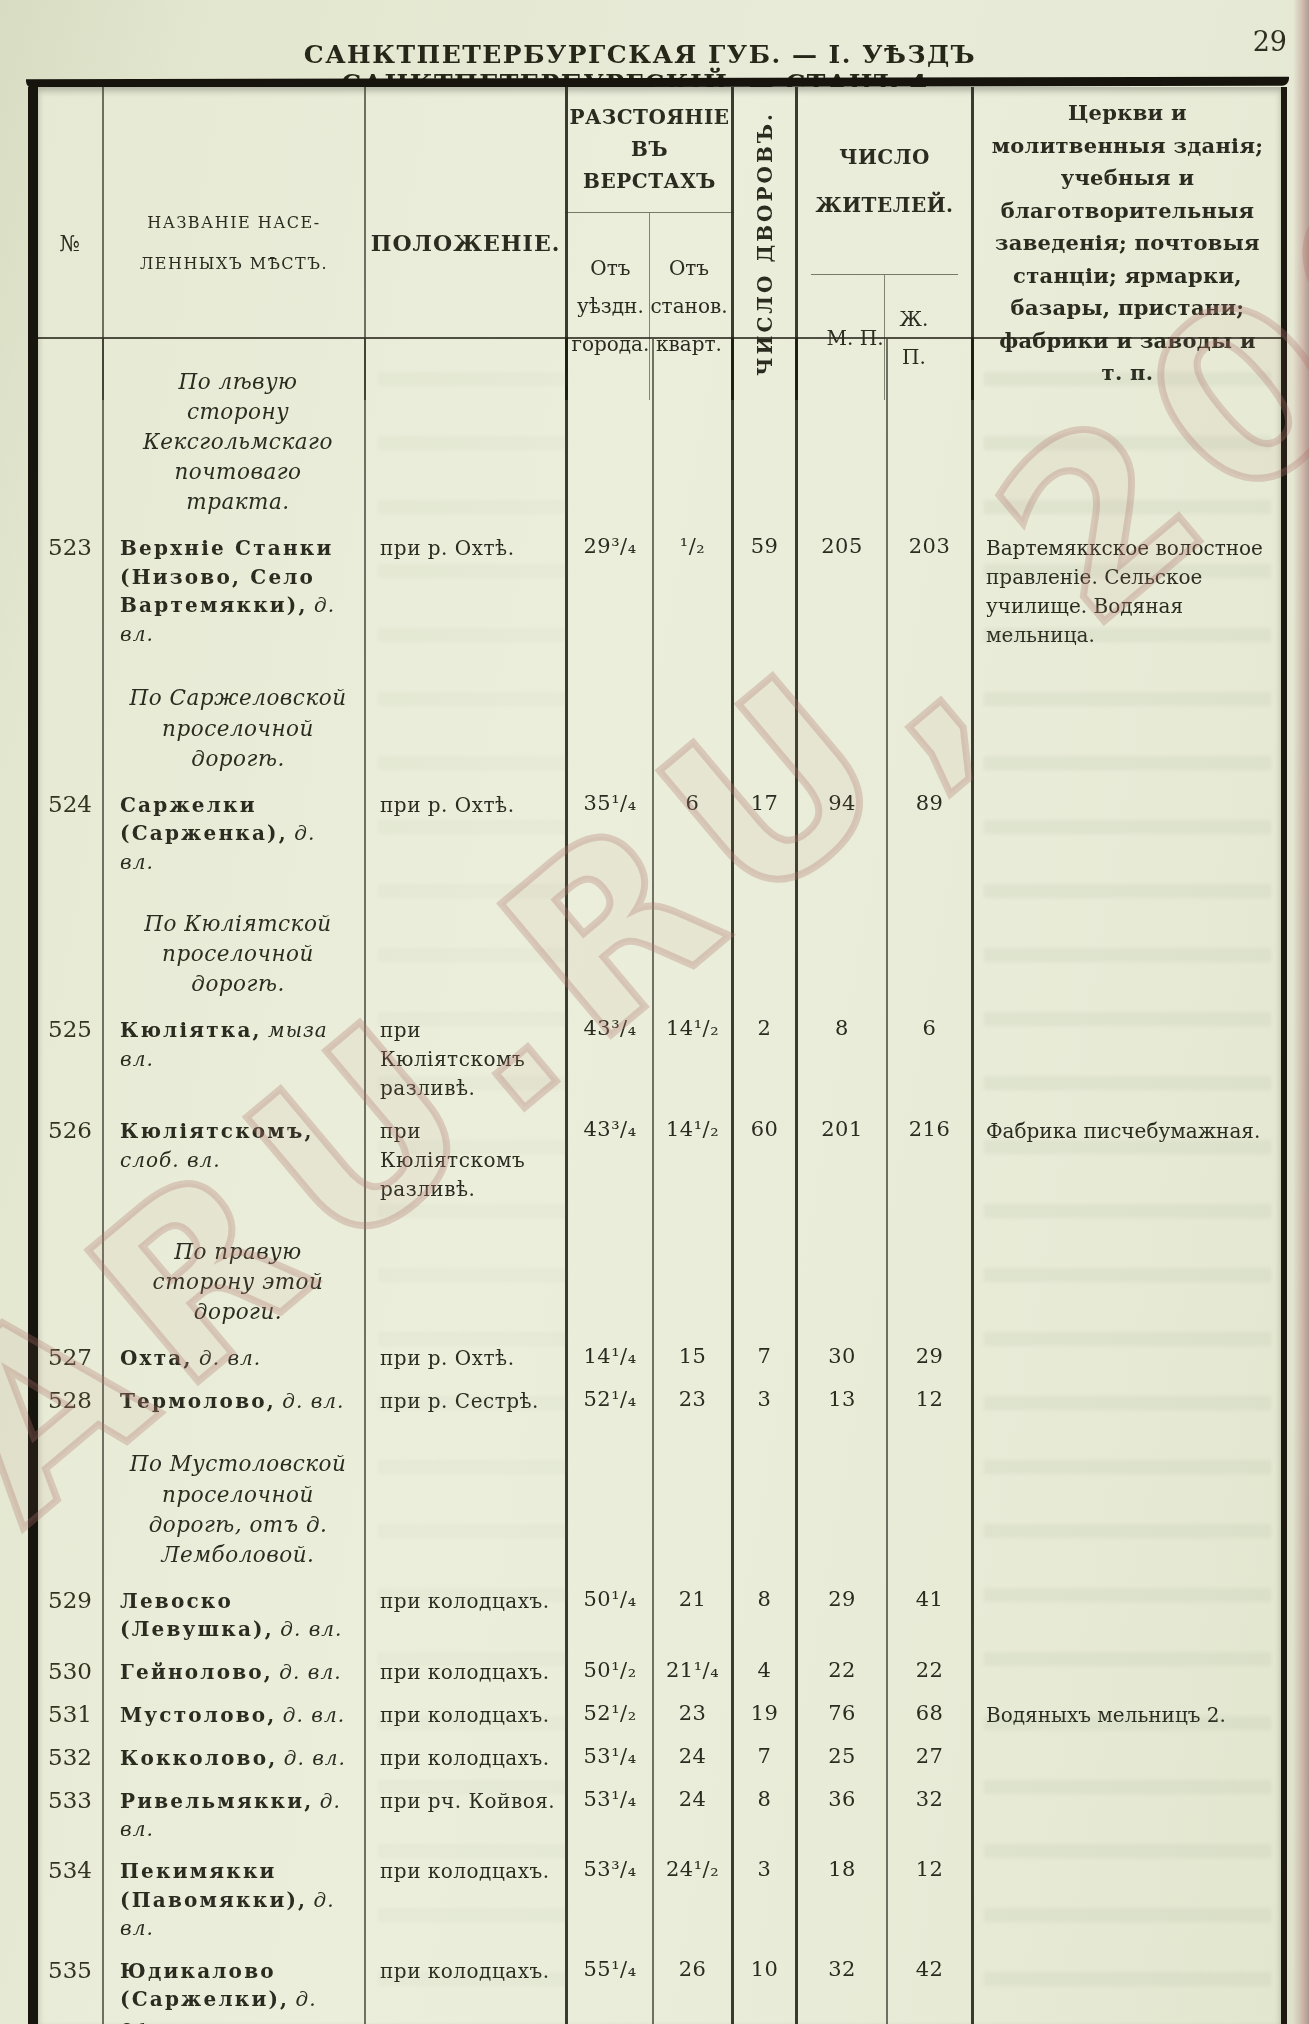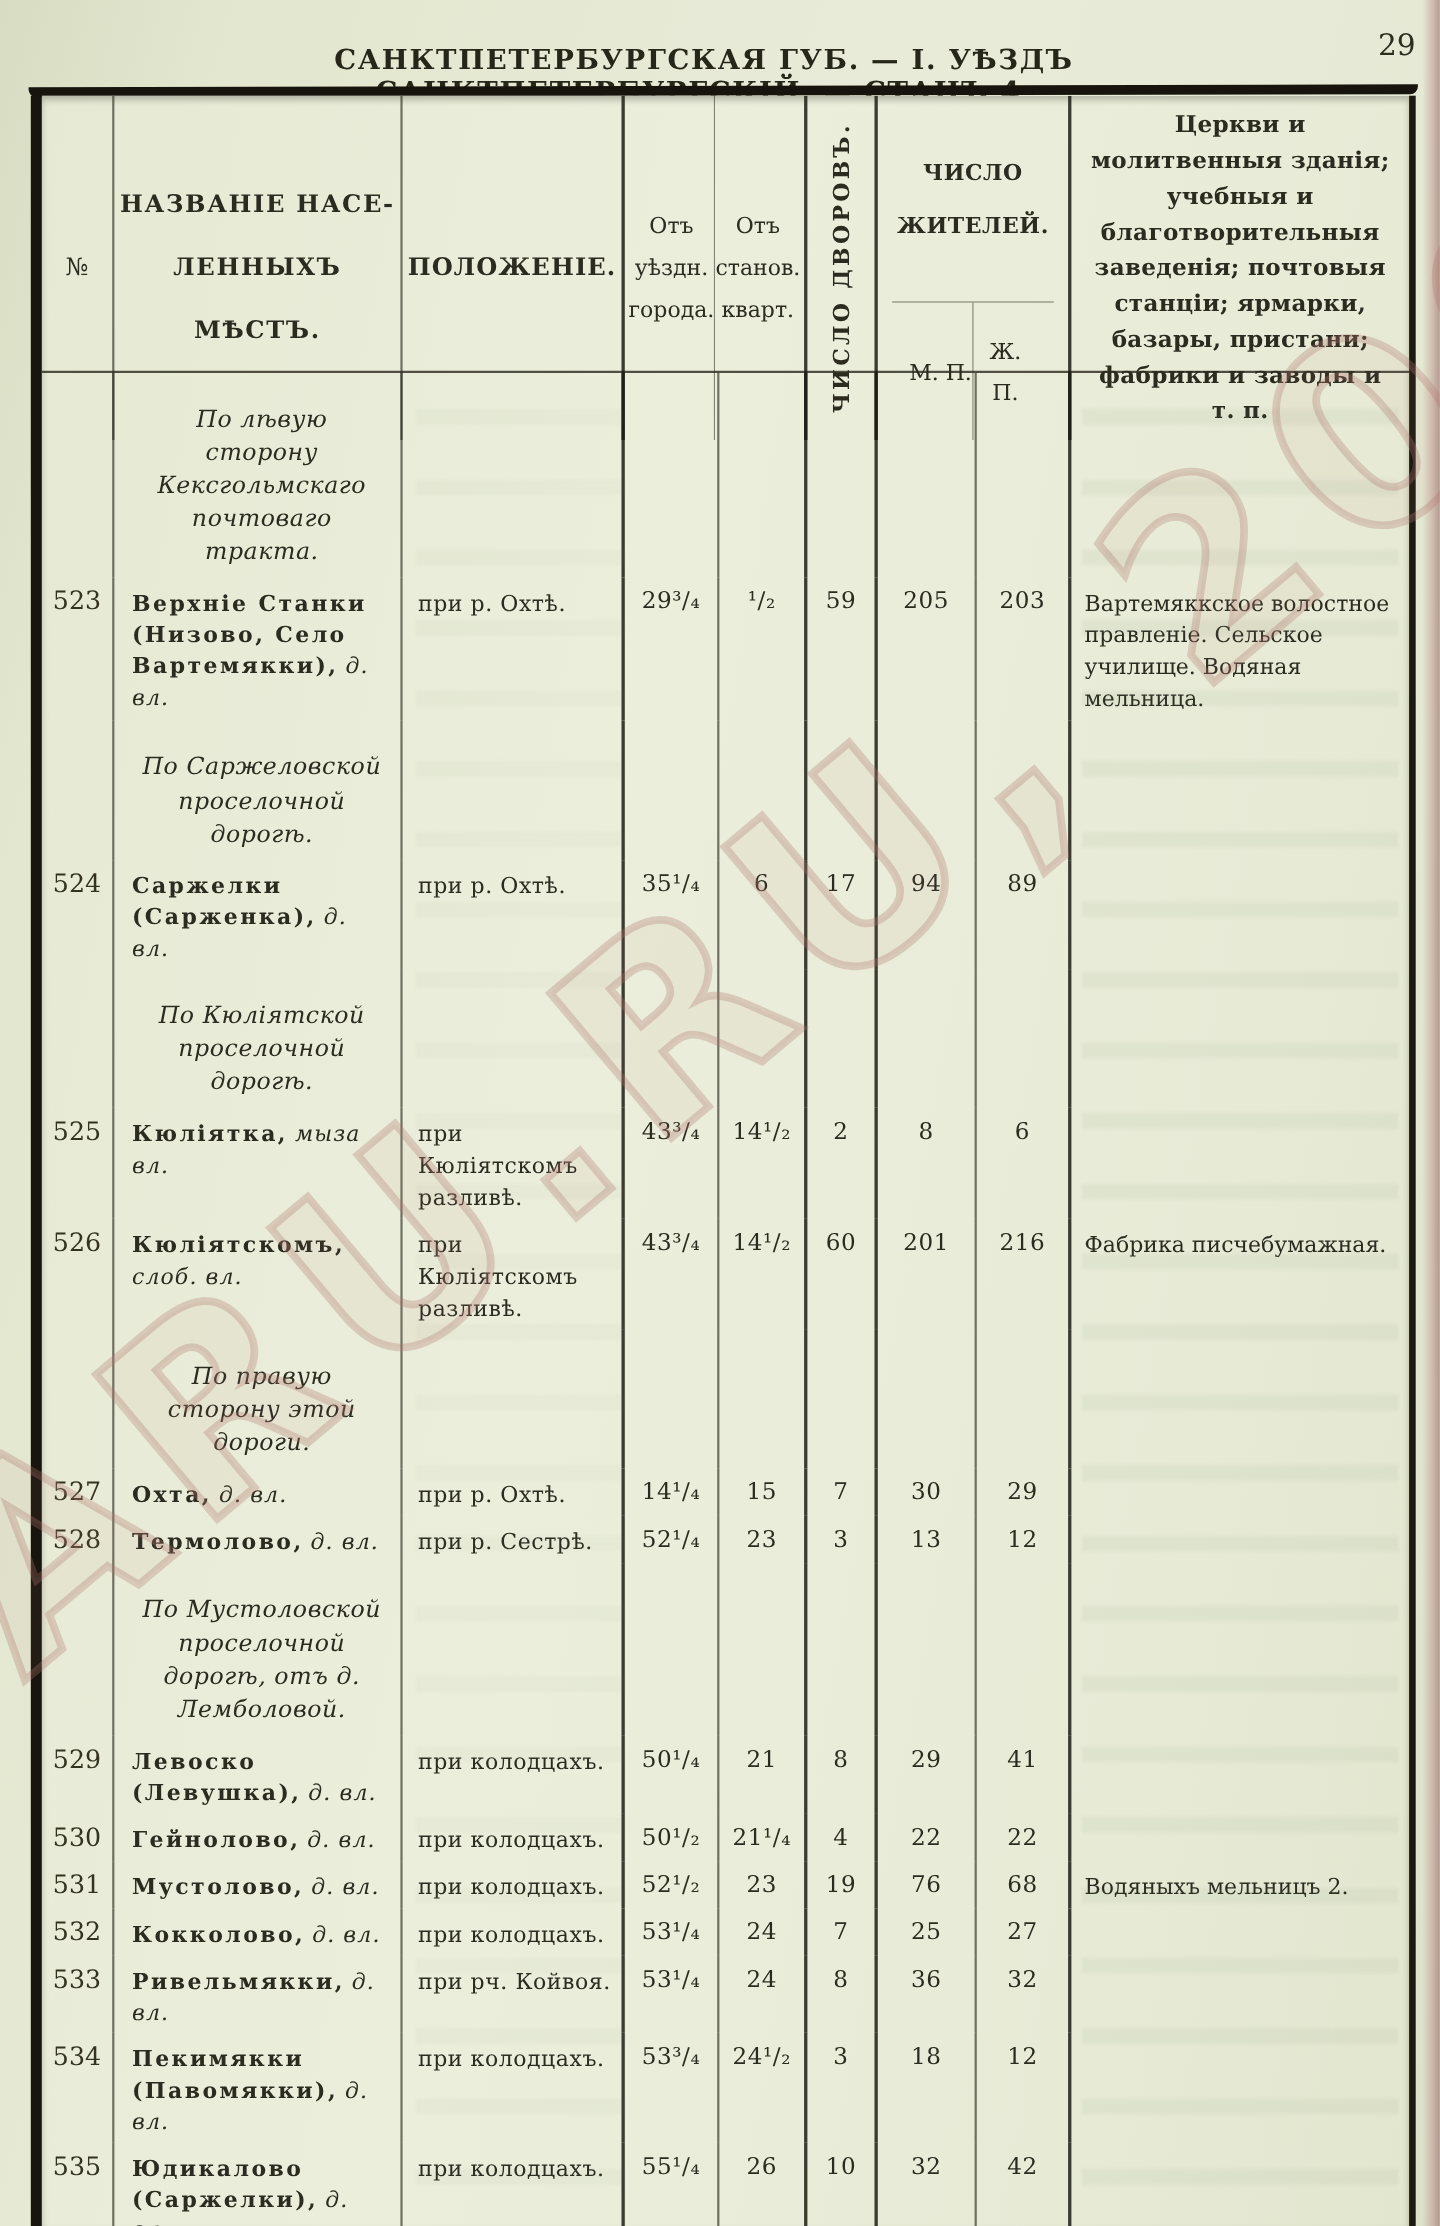--- a/index.html
+++ b/index.html
@@ -47,21 +47,21 @@
     overflow:hidden;
   }
   .grid{display:grid;grid-template-columns:66px 262px 202px 86px 80px 64px 90px 86px 1fr;}
   .cell{position:relative;box-sizing:border-box;}
   .b-thin {border-right:2px solid rgba(45,44,32,.65);}
   .b-thick{border-right:3px solid rgba(28,27,18,.85);}
   
   .thead{height:250px;border-bottom:2px solid rgba(40,39,28,.8);}
   .thead .cell{display:flex;align-items:center;justify-content:center;text-align:center;}
   .h-no{font-size:22px;}
-  .h-name{font-size:22px;font-weight:bold;letter-spacing:1.5px;line-height:2.6;white-space:pre-line;}
+  .h-name{font-size:16px;font-weight:normal;letter-spacing:1.5px;line-height:2.6;white-space:pre-line;}
   .h-pos{font-size:22px;font-weight:bold;letter-spacing:1px;}
   .group{display:flex;flex-direction:column;align-items:stretch;}
   .g-title{
     flex:0 0 36%;display:flex;align-items:center;justify-content:center;
     font-size:20px;font-weight:bold;letter-spacing:.5px;line-height:1.6;
     border-bottom:1.5px solid rgba(45,44,32,.6);padding:6px 4px;text-align:center;
   }
   .g-title.tall{flex:0 0 56%;}
   .g-subs{flex:1;display:flex;}
   .g-sub{
@@ -113,20 +113,21 @@
 <div class="page-num">29</div>
 <div class="top-edge"></div>
 
 <div class="sheet">
   <div class="grid thead">
     <div class="cell b-thin h-no">№</div>
     <div class="cell b-thin h-name">НАЗВАНІЕ НАСЕ-
 ЛЕННЫХЪ МѢСТЪ.</div>
     <div class="cell b-thick h-pos">ПОЛОЖЕНІЕ.</div>
     <div class="cell group b-thick" style="grid-column:4 / span 2;">
+      <div class="g-title">РАЗСТОЯНІЕ ВЪ ВЕРСТАХЪ</div>
       <div class="g-subs">
         <div class="g-sub">Отъ
 уѣздн.
 города.</div>
         <div class="g-sub">Отъ
 станов.
 кварт.</div>
       </div>
     </div>
     <div class="cell b-thick">

